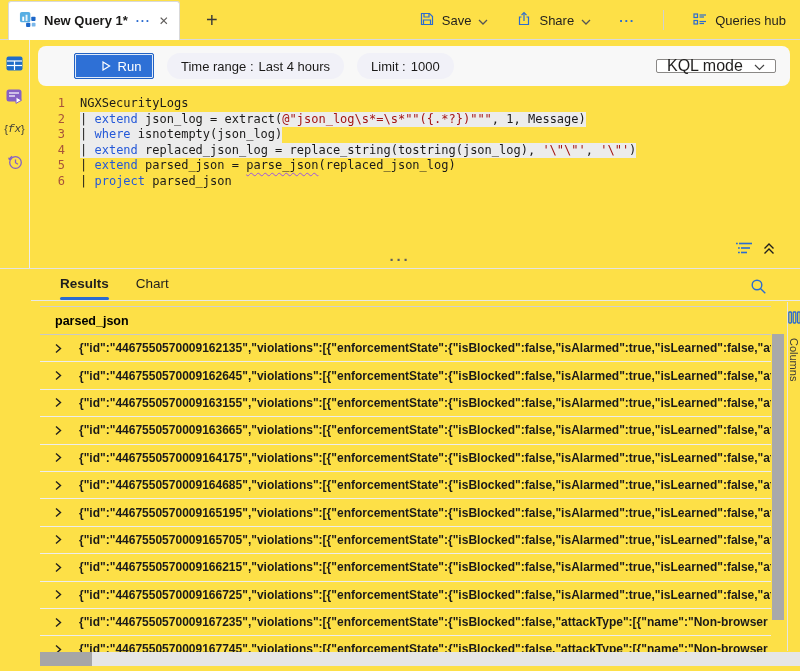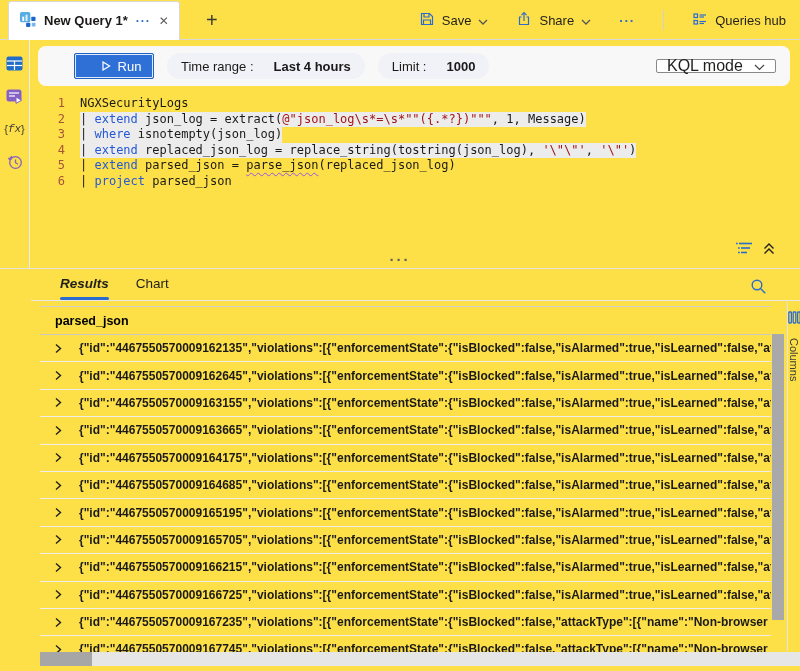--- a/index.html
+++ b/index.html
@@ -30,21 +30,21 @@
   .fx-icon i{font-family:Liberation Mono, monospace;font-style:italic;}
 
   
   .toolbar{position:absolute;left:38px;top:46px;width:752px;height:40px;background:#f8f8f8;border-radius:8px;
            display:flex;align-items:center;box-sizing:border-box;padding:0 10px;}
   .run-btn{margin-left:26px;width:80px;height:26px;background:#2e70d6;border:1px solid #2262c4;
            box-shadow:inset 0 0 0 1px rgba(255,255,255,.85);border-radius:2px;color:#fff;
            display:flex;align-items:center;justify-content:center;gap:7px;font-size:13px;cursor:pointer;padding-left:20px;}
   .pill{height:26px;border-radius:13px;background:#f1f1f8;display:flex;align-items:center;gap:5px;
         padding:0 14px;font-size:13px;color:#1b1a19;cursor:pointer;}
-  .pill b{font-weight:700;margin-left:15px;}
+  .pill b{font-weight:400;}
   .pill.time{margin-left:13px;}
   .pill.limit{margin-left:13px;}
   .mode-select{margin-left:auto;margin-right:4px;width:120px;height:14px;border:1px solid #8a8886;border-radius:2px;
            background:#fff;display:flex;align-items:center;justify-content:space-between;
            padding:0 10px;box-sizing:border-box;font-size:16px;cursor:pointer;}
 
   
   .editor{position:absolute;left:31px;top:88px;right:0;height:180px;padding-top:8px;box-sizing:border-box;}
   .code-line{display:flex;height:15.5px;line-height:15.5px;font-family:"DejaVu Sans Mono",monospace;font-size:12px;}
   .ln{width:34px;text-align:right;padding-right:15px;flex:none;color:#a8543a;}
@@ -58,21 +58,21 @@
 
   
   .splitter-line{position:absolute;left:0;right:0;top:268px;height:1px;background:#e3e3e3;}
   .drag-dots{position:absolute;left:50%;transform:translateX(-50%);top:252px;color:#605e5c;
              font-size:15px;font-weight:700;letter-spacing:2px;cursor:row-resize;line-height:1;}
 
   
   .rtabs{position:absolute;left:31px;right:0;top:269px;height:32px;border-bottom:1px solid #e8e8e8;
          display:flex;align-items:flex-end;gap:27px;padding-left:29px;box-sizing:border-box;}
   .rtab{position:relative;font-size:13.5px;padding-bottom:9px;cursor:pointer;color:#201f1e;}
-  .rtab.active{font-weight:700;font-style:italic;}
+  .rtab.active{font-weight:700;}
   .rtab.active::after{content:'';position:absolute;left:0;right:0;bottom:0;height:3px;background:#2b6bd0;border-radius:2px;}
   .search-btn{position:absolute;right:33px;top:278px;cursor:pointer;}
 
   .grid{position:absolute;left:40px;top:306px;width:731px;}
   .grid-header{height:27px;border-top:1px solid #d0d0d0;border-bottom:1px solid #c8c8c8;
                display:flex;align-items:center;padding-left:15px;font-weight:700;font-size:12.5px;color:#000;cursor:pointer;}
   .grid-row{height:26.4px;display:flex;align-items:center;border-bottom:1px solid #ededed;overflow:hidden;cursor:pointer;}
   .expander{width:26px;padding-left:13px;flex:none;display:flex;align-items:center;}
   .cell{flex:1;font-size:12px;font-weight:600;color:#1b1a19;white-space:nowrap;overflow:hidden;}
 

